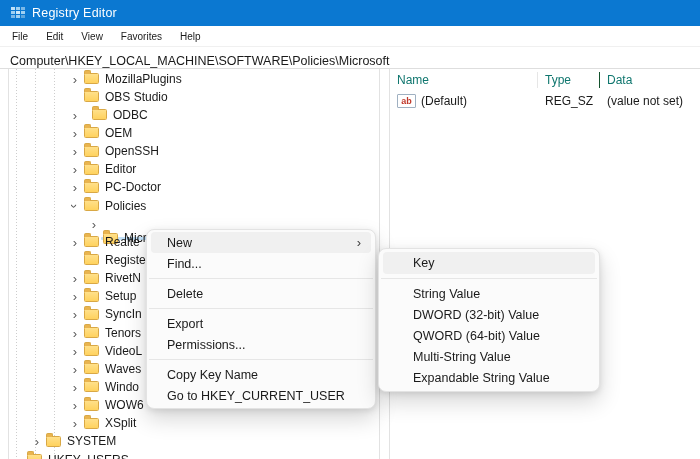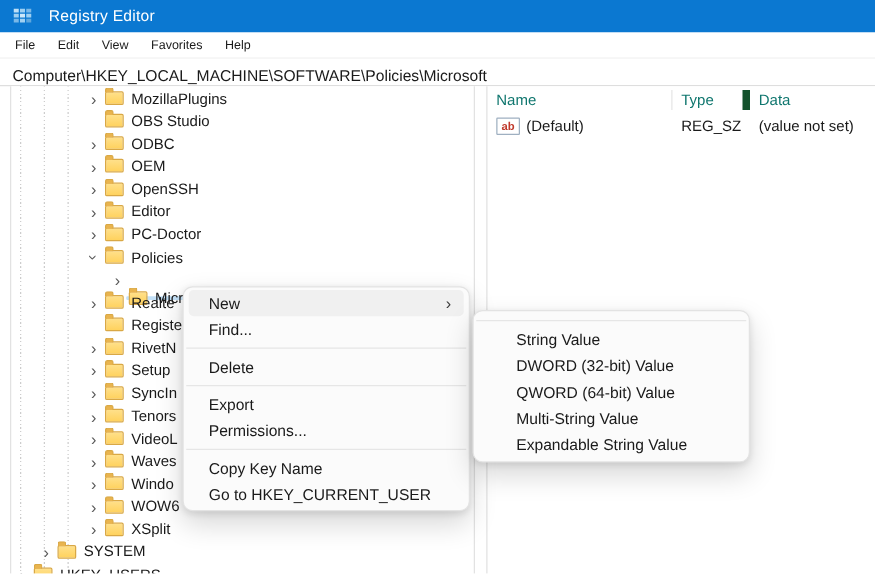--- a/index.html
+++ b/index.html
@@ -1,21 +1,21 @@
 <!DOCTYPE html>
 <html><head>
 <meta charset="utf-8">
 <style>
   html,body{margin:0;padding:0;background:#fff;}
   .window{
     position:relative;width:700px;height:459px;overflow:hidden;background:#fff;
     font-family:"Liberation Sans","DejaVu Sans",sans-serif;color:#1a1a1a;
   }
   
-  .titlebar{height:26px;background:#0b78d1;display:flex;align-items:center;padding-left:11px;gap:13px;}
+  .titlebar{height:26px;background:#0b78d1;display:flex;align-items:center;padding-left:11px;gap:6px;}
   .titlebar .apptitle{color:#ffffff;font-size:12.5px;letter-spacing:.2px;}
   .regicon{width:15px;height:13px;display:grid;grid-template-columns:repeat(3,4px);grid-template-rows:repeat(3,3px);gap:1px;}
   .regicon i{background:#9fd0f2;display:block;}
   .regicon i:nth-child(1){background:#bfe0f7;}
   .regicon i:nth-child(3){background:#7ab8e8;}
   .regicon i:nth-child(5){background:#cde8fa;}
   .regicon i:nth-child(7){background:#7ab8e8;}
   .regicon i:nth-child(9){background:#5ea6dd;}
   
   .menubar{height:20px;display:flex;align-items:center;padding-left:3px;font-size:10px;border-bottom:1px solid #f0f0f0;background:#fff;}
@@ -36,21 +36,21 @@
   .chev.down{transform:rotate(90deg);}
   .chev.hidden{visibility:hidden;}
   .row-core{display:flex;align-items:center;gap:6px;padding:1px 5px 2px 2px;border-radius:1px;}
   .row-core.selected{background:#c3e1f8;margin-top:22px;}
   .folder{width:15px;height:11px;flex:none;position:relative;background:linear-gradient(#ffe08a,#ffd25e);border:1px solid #d9a845;border-radius:1.5px;box-sizing:border-box;}
   .folder::before{content:"";position:absolute;top:-4px;left:-1px;width:7px;height:4px;background:#e9b44f;border:1px solid #d9a845;border-bottom:none;border-radius:2px 2px 0 0;box-sizing:border-box;}
   
   .list-header{display:flex;height:22px;align-items:center;font-size:12px;color:#0f766e;}
   .list-header .col{padding-left:7px;box-sizing:border-box;height:16px;display:flex;align-items:center;}
   .list-header .col:nth-child(1){width:148px;border-right:1px solid #e6e6e6;}
-  .list-header .col:nth-child(2){width:62px;border-right:6px solid #14532d;}
+  .list-header .col:nth-child(2){width:62px;border-right:1px solid #14532d;}
   .list-header .col:nth-child(3){flex:1;}
   .list-row{display:flex;height:20px;align-items:center;font-size:12px;}
   .list-row .cell{padding-left:7px;box-sizing:border-box;display:flex;align-items:center;}
   .list-row .cell:nth-child(1){width:148px;}
   .list-row .cell:nth-child(2){width:62px;}
   .list-row .cell:nth-child(3){flex:1;}
   .reg-sz-icon{width:17px;height:12px;flex:none;margin-right:5px;border:1px solid #9fb0c1;background:#fff;display:inline-flex;align-items:center;justify-content:center;border-radius:1px;}
   .reg-sz-icon::before{content:"ab";color:#c0392b;font-size:9px;font-weight:bold;line-height:1;}
   
   .popup{position:absolute;background:#fbfbfb;border:1px solid #e3e3e3;border-radius:8px;
@@ -110,21 +110,21 @@
       <span class="tree-label">MozillaPlugins</span>
     </span>
   </div>
           <div class="tree-row" style="padding-left: 59px;">
     <span class="chev hidden"></span>
     <span class="row-core">
       <span class="folder"></span>
       <span class="tree-label">OBS Studio</span>
     </span>
   </div>
-          <div class="tree-row" style="padding-left: 59px;">
+          <div class="tree-row" style="padding-left: 59px; gap: 8px;">
     <span class="chev"></span>
     <span class="row-core">
       <span class="folder"></span>
       <span class="tree-label">ODBC</span>
     </span>
   </div>
           <div class="tree-row" style="padding-left: 59px;">
     <span class="chev"></span>
     <span class="row-core">
       <span class="folder"></span>
@@ -300,20 +300,23 @@
   </div>
       <div class="menu-sep"></div>
       <div class="menu-item">
     <span class="mlabel">Copy Key Name</span>
   </div>
       <div class="menu-item">
     <span class="mlabel">Go to HKEY_CURRENT_USER</span>
   </div>
     </div>
   <div class="popup submenu">
+      <div class="menu-item hover first">
+    <span class="mlabel">Key</span>
+  </div>
       <div class="menu-sep"></div>
       <div class="menu-item">
     <span class="mlabel">String Value</span>
   </div>
       <div class="menu-item">
     <span class="mlabel">DWORD (32-bit) Value</span>
   </div>
       <div class="menu-item">
     <span class="mlabel">QWORD (64-bit) Value</span>
   </div>

